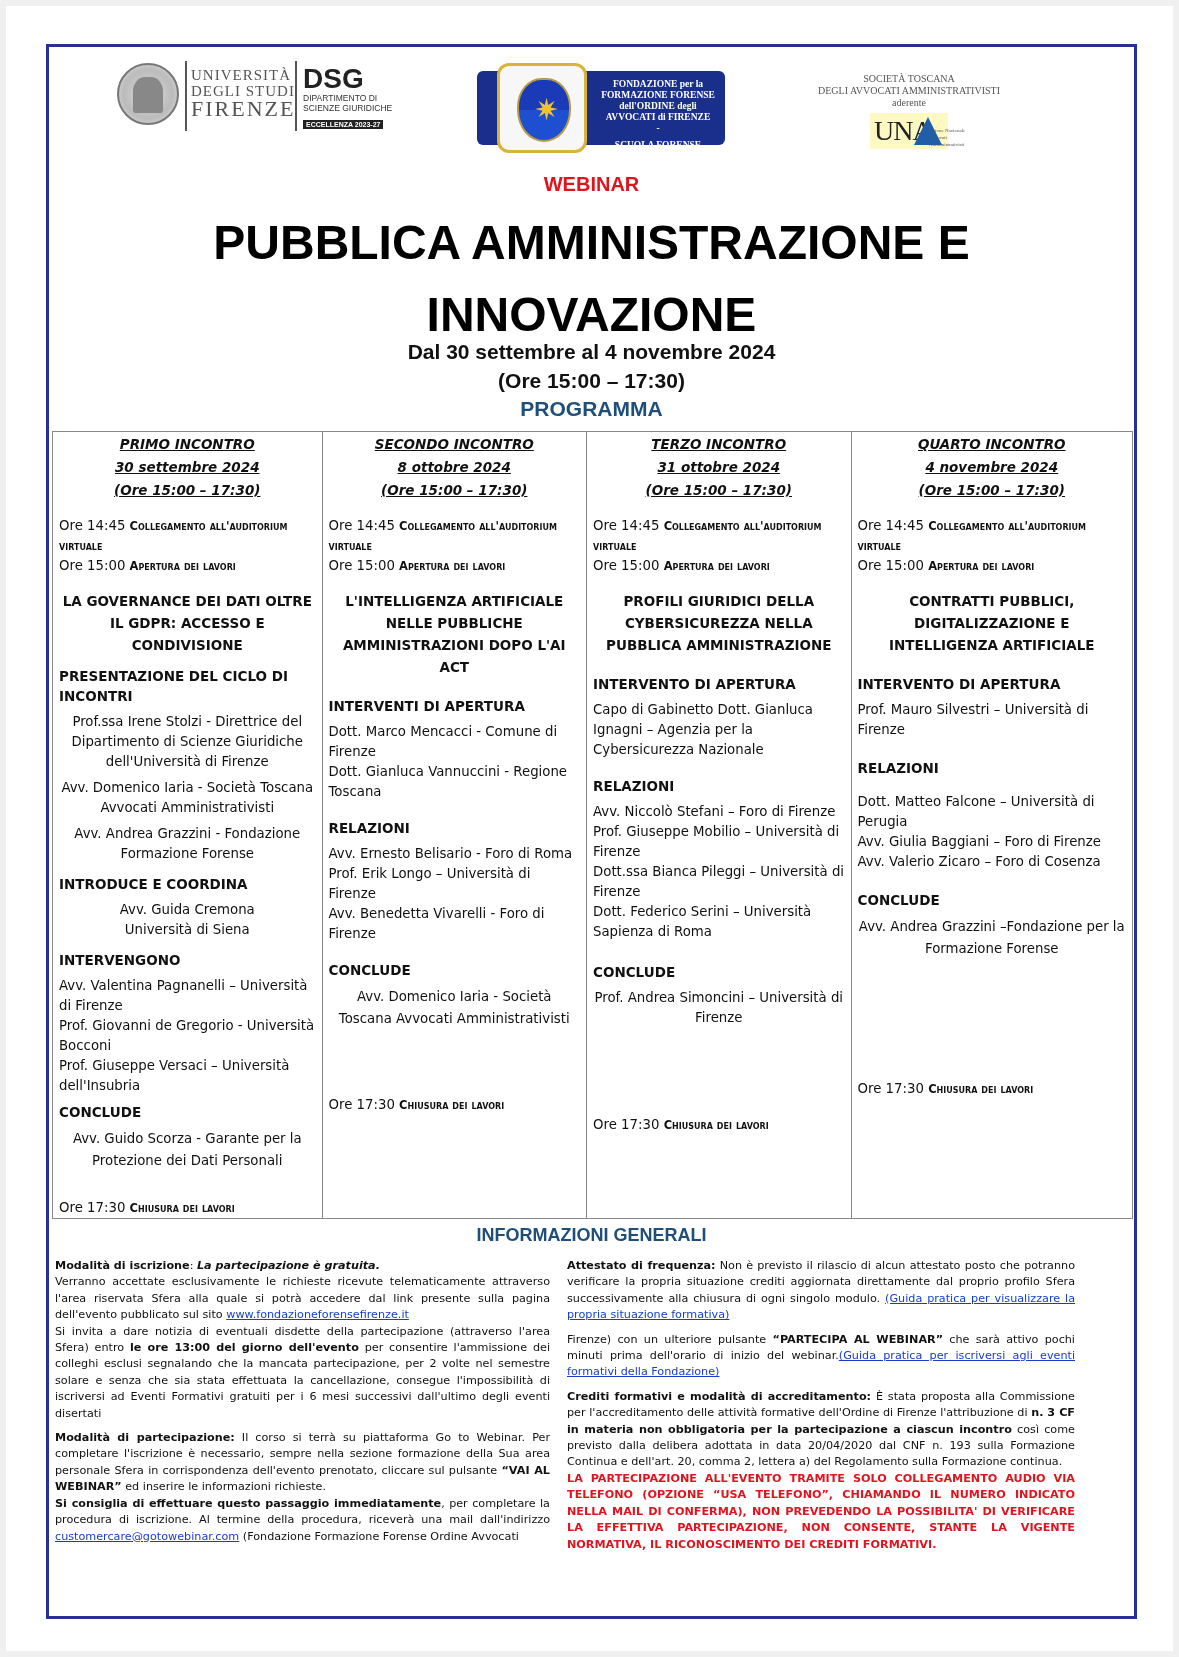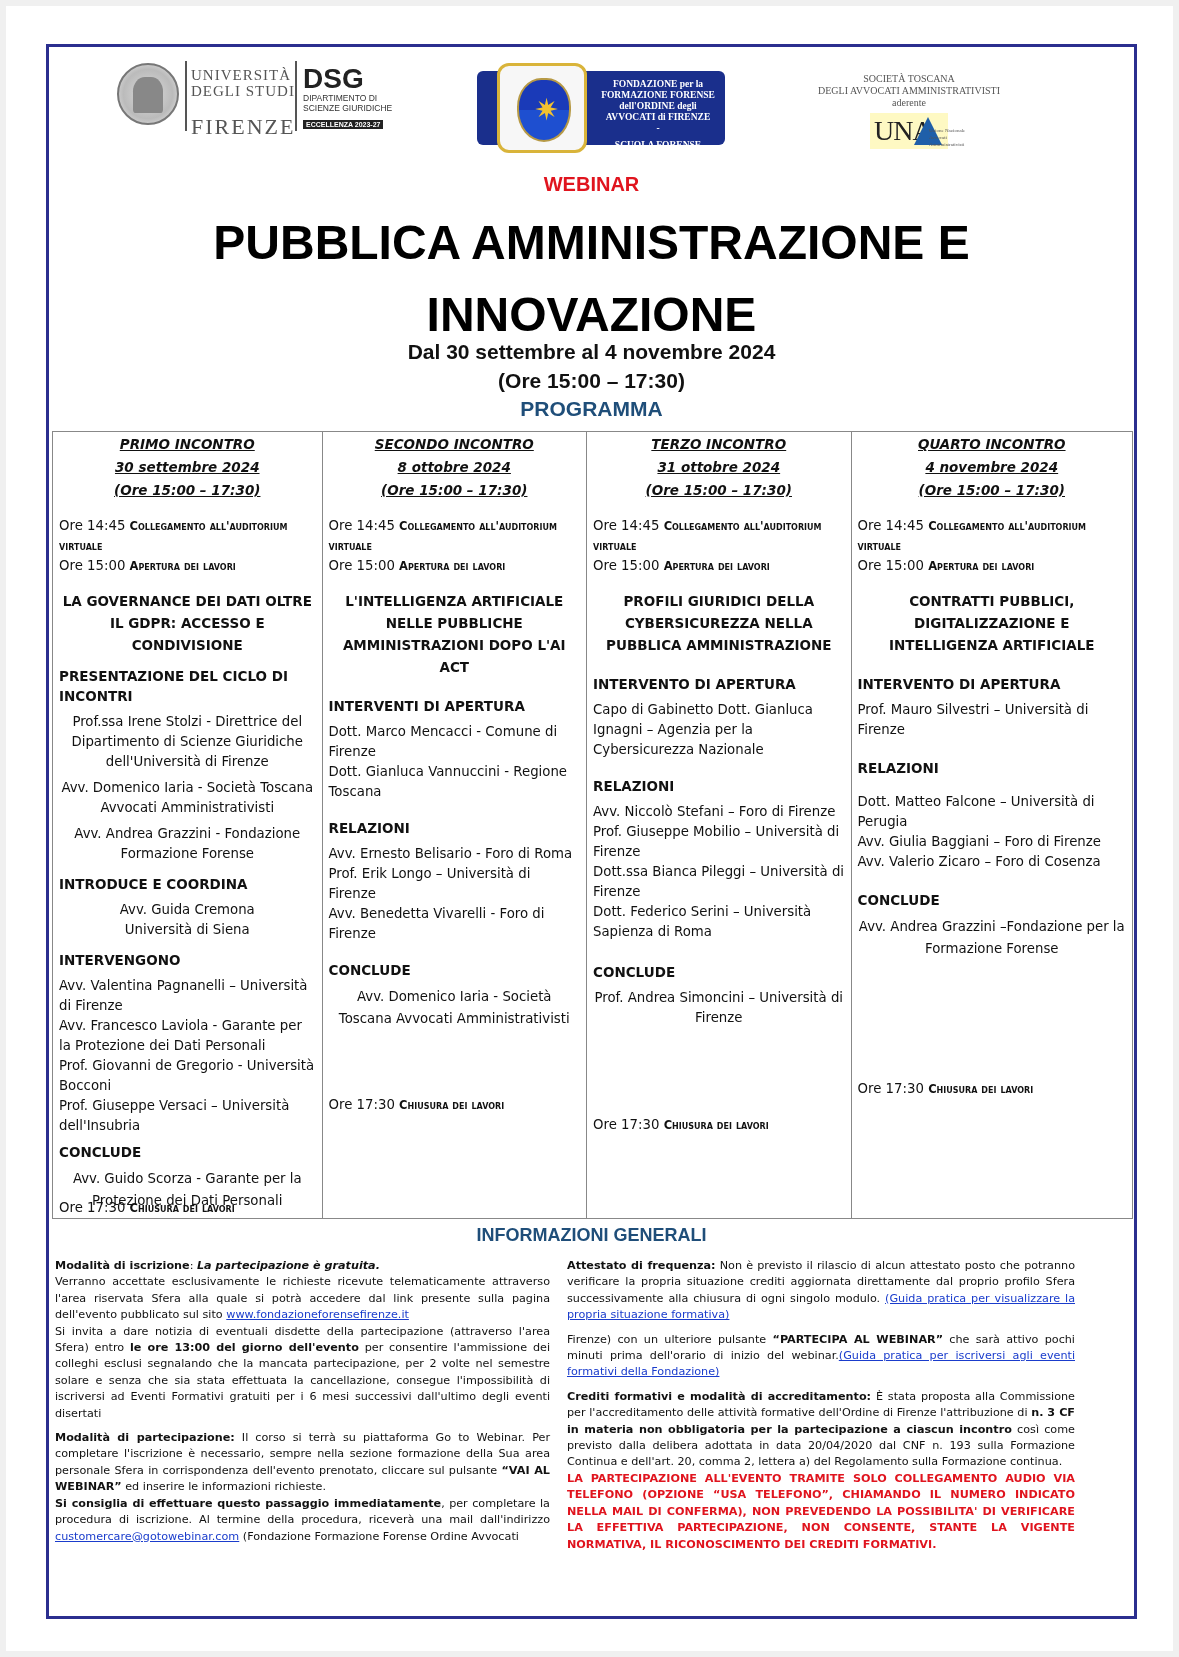--- a/index.html
+++ b/index.html
@@ -17,21 +17,21 @@
     border: 3px solid #2b2f8f; box-sizing: border-box;
   }
   
   .logo-unifi { position: absolute; left: 68px; top: 12px; width: 290px; height: 80px; }
   .seal { position: absolute; left: 0; top: 4px; width: 62px; height: 62px; border-radius: 50%;
     border: 2px solid #777; box-sizing: border-box; background: radial-gradient(circle, #ddd 0%, #bbb 60%, #eee 100%); }
   .seal::after { content: ""; position: absolute; left: 14px; top: 12px; width: 30px; height: 36px; background: #888; border-radius: 40% 40% 10% 10%; }
   .vbar { position: absolute; top: 2px; width: 2px; height: 70px; background: #555; }
   .unifi-text { position: absolute; left: 74px; top: 8px; font-family: "Liberation Serif", serif; color: #555; line-height: 16px; }
   .unifi-text .l1, .unifi-text .l2 { font-size: 15px; letter-spacing: 1px; display: block; }
-  .unifi-text .l3 { font-size: 22px; letter-spacing: 2px; display: block; margin-top: 20px; }
+  .unifi-text .l3 { font-size: 22px; letter-spacing: 2px; display: block; margin-top: 2px; }
   .dsg { position: absolute; left: 186px; top: 6px; }
   .dsg .big { font-family: "Liberation Sans", sans-serif; font-weight: bold; font-size: 28px; color: #222; display: block; line-height: 28px; }
   .dsg .small { font-size: 8.5px; color: #333; display: block; line-height: 10px; }
   .dsg .band { display: inline-block; background: #222; color: #fff; font-size: 7px; padding: 1px 3px; margin-top: 2px; font-weight: bold; }
 
   .logo-fond { position: absolute; left: 428px; top: 16px; width: 248px; height: 88px; }
   .fond-bar { position: absolute; left: 0; top: 8px; width: 248px; height: 74px; background: #1a2f8c; border-radius: 6px; }
   .fond-badge { position: absolute; left: 20px; top: 0; width: 90px; height: 90px; background: #f7f7f7; border: 3px solid #d9b43a; border-radius: 12px; box-sizing: border-box; }
   .fond-shield { position: absolute; left: 17px; top: 12px; width: 50px; height: 60px; background: linear-gradient(#1a3ab8 50%, #1e4fd0 50%); border: 2px solid #b79a46; border-radius: 45% 45% 50% 50%; }
   .fond-star { position: absolute; left: 15px; top: 16px; color: #f2c230; font-size: 30px; line-height: 28px; }
@@ -160,21 +160,20 @@
           <div class="p-gap">Avv. Andrea Grazzini - Fondazione Formazione Forense</div>
         </div>
         <div class="section">INTRODUCE E COORDINA</div>
         <div class="center">
           <div>Avv. Guida Cremona</div>
           <div>Università di Siena</div>
         </div>
         <div class="section">INTERVENGONO</div>
         <div>
           <div>Avv. Valentina Pagnanelli – Università di Firenze</div>
-          <div>Avv. Francesco Laviola - Garante per la Protezione dei Dati Personali</div>
           <div>Prof. Giovanni de Gregorio - Università Bocconi</div>
           <div>Prof. Giuseppe Versaci – Università dell'Insubria</div>
         </div>
         <div class="section" style="margin-top:6px">CONCLUDE</div>
         <div class="center" style="line-height:22px">
           <div>Avv. Guido Scorza - Garante per la Protezione dei Dati Personali</div>
         </div>
         <div class="close close-c1"><span>Ore 17:30</span> <span class="sc" style="font-variant:small-caps">Chiusura dei lavori</span></div>
       </div>
 

